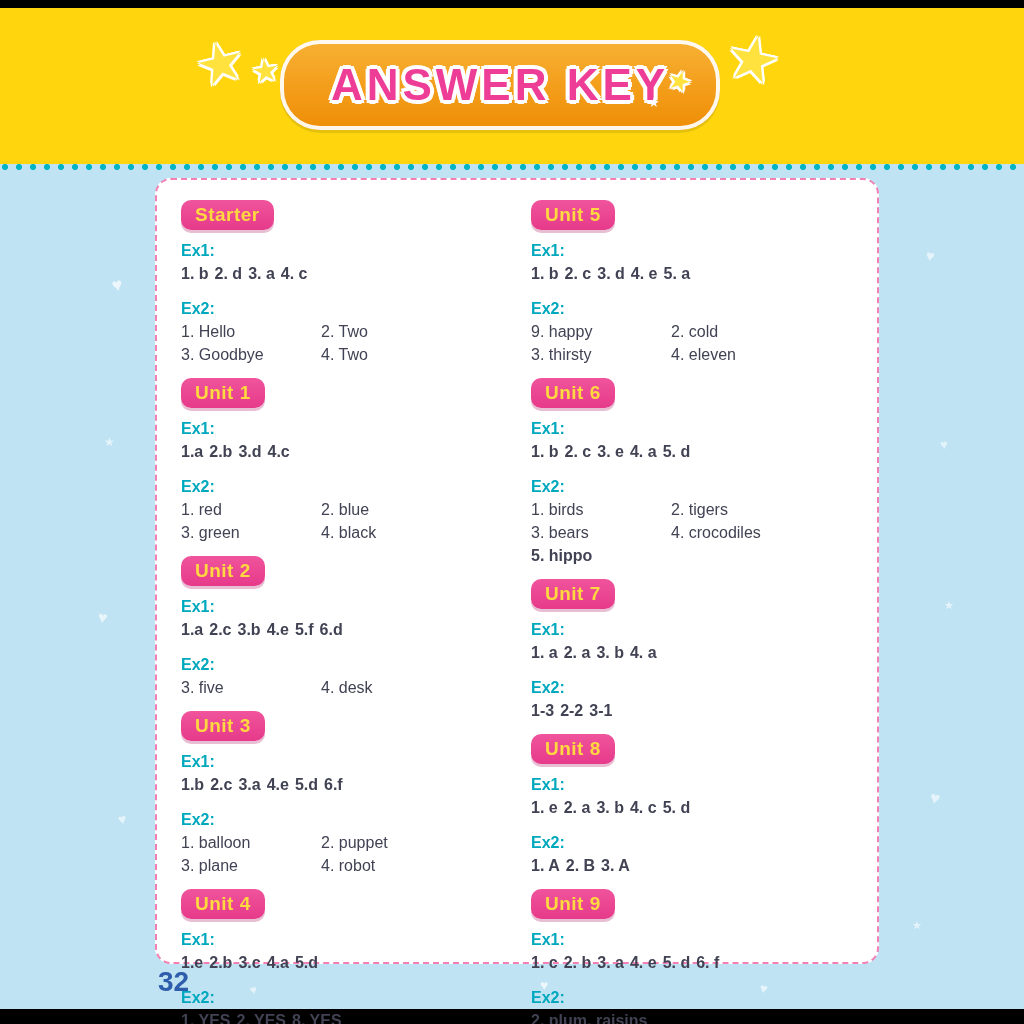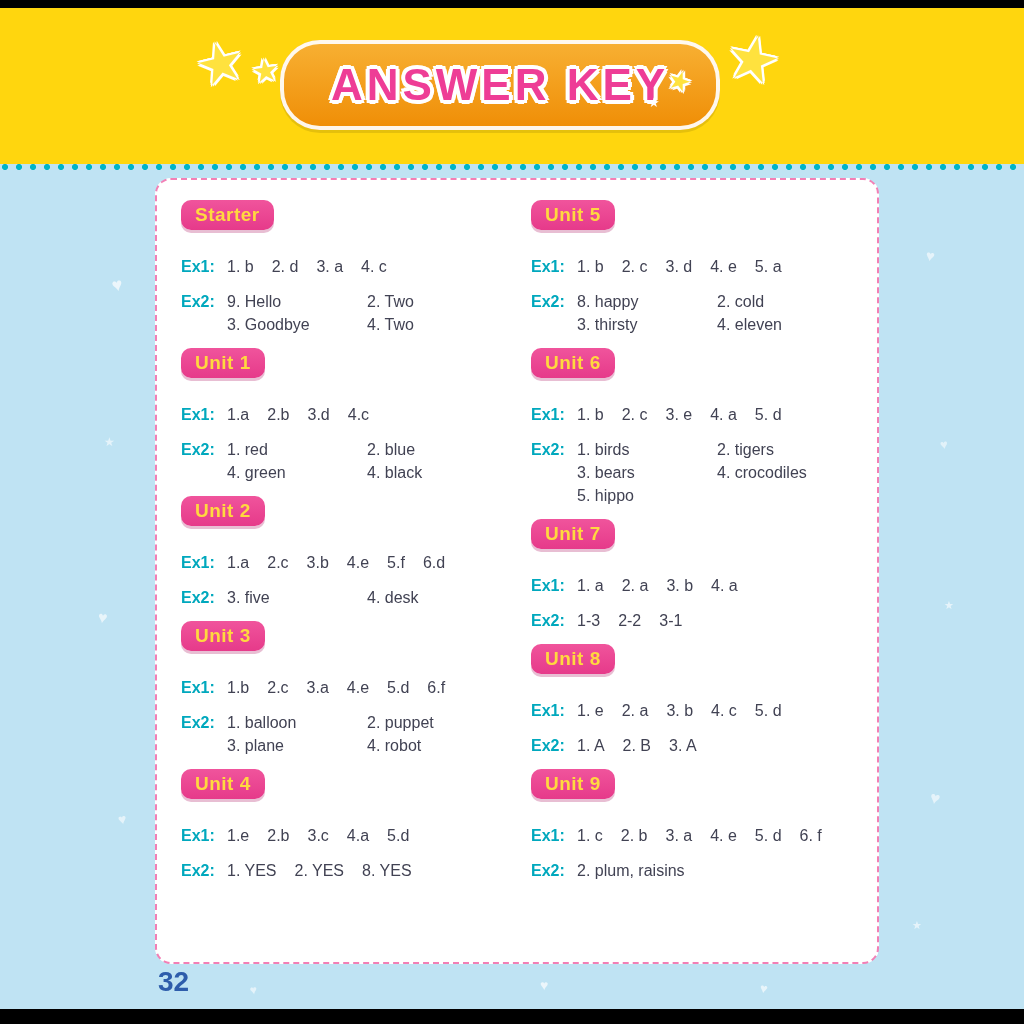--- a/index.html
+++ b/index.html
@@ -46,27 +46,27 @@
   .col{min-width:0;}
   .col.left{width:336px;flex:none;}
   .col.right{flex:1;}
   .section{margin-bottom:12px;}
   .badge{
     display:inline-block;
     background:linear-gradient(180deg,#f0549c,#e63a8a);
     color:#ffd93f;font-weight:700;font-size:19px;letter-spacing:.5px;
     padding:4px 14px;border-radius:10px;
     box-shadow:0 3px 0 rgba(178,39,109,0.30);
-    margin-bottom:25px;white-space:nowrap;
-  }
-  .exercise{display:flex;margin-bottom:12px;}
+    margin-bottom:9px;white-space:nowrap;
+  }
+  .exercise{display:flex;margin-bottom:12px;flex-direction:column;}
   .ex-label{color:#00a8bd;font-weight:700;font-size:16px;line-height:23px;width:46px;flex:none;}
   .rows{flex:1;min-width:0;}
   .row{font-size:16px;line-height:23px;color:#414253;}
-  .row.inline{display:flex;gap:18px;flex-wrap:nowrap;}
+  .row.inline{display:flex;gap:6px;flex-wrap:nowrap;font-weight:bold;}
   .row.pair{display:grid;grid-template-columns:140px 140px;}
   .item{white-space:nowrap;}
   .page-num{
     position:absolute;left:158px;top:966px;
     font-size:28px;font-weight:700;color:#2e5dab;
   }
 </style>
 </head>
 <body>
 
@@ -90,21 +90,21 @@
                 <span class="item">1. b</span>
                 <span class="item">2. d</span>
                 <span class="item">3. a</span>
                 <span class="item">4. c</span>
               </div>
             </div>
           </div><div class="exercise">
             <span class="ex-label">Ex2:</span>
             <div class="rows">
               <div class="row pair">
-                <span class="item">9. Hello</span>
+                <span class="item">1. Hello</span>
                 <span class="item">2. Two</span>
               </div>
               <div class="row pair">
                 <span class="item">3. Goodbye</span>
                 <span class="item">4. Two</span>
               </div>
             </div>
           </div></div>
         <div class="section"><div class="badge">Unit 1</div><div class="exercise">
             <span class="ex-label">Ex1:</span>
@@ -117,21 +117,21 @@
               </div>
             </div>
           </div><div class="exercise">
             <span class="ex-label">Ex2:</span>
             <div class="rows">
               <div class="row pair">
                 <span class="item">1. red</span>
                 <span class="item">2. blue</span>
               </div>
               <div class="row pair">
-                <span class="item">4. green</span>
+                <span class="item">3. green</span>
                 <span class="item">4. black</span>
               </div>
             </div>
           </div></div>
         <div class="section"><div class="badge">Unit 2</div><div class="exercise">
             <span class="ex-label">Ex1:</span>
             <div class="rows">
               <div class="row inline">
                 <span class="item">1.a</span>
                 <span class="item">2.c</span>
@@ -206,21 +206,21 @@
                 <span class="item">2. c</span>
                 <span class="item">3. d</span>
                 <span class="item">4. e</span>
                 <span class="item">5. a</span>
               </div>
             </div>
           </div><div class="exercise">
             <span class="ex-label">Ex2:</span>
             <div class="rows">
               <div class="row pair">
-                <span class="item">8. happy</span>
+                <span class="item">9. happy</span>
                 <span class="item">2. cold</span>
               </div>
               <div class="row pair">
                 <span class="item">3. thirsty</span>
                 <span class="item">4. eleven</span>
               </div>
             </div>
           </div></div>
         <div class="section"><div class="badge">Unit 6</div><div class="exercise">
             <span class="ex-label">Ex1:</span>

